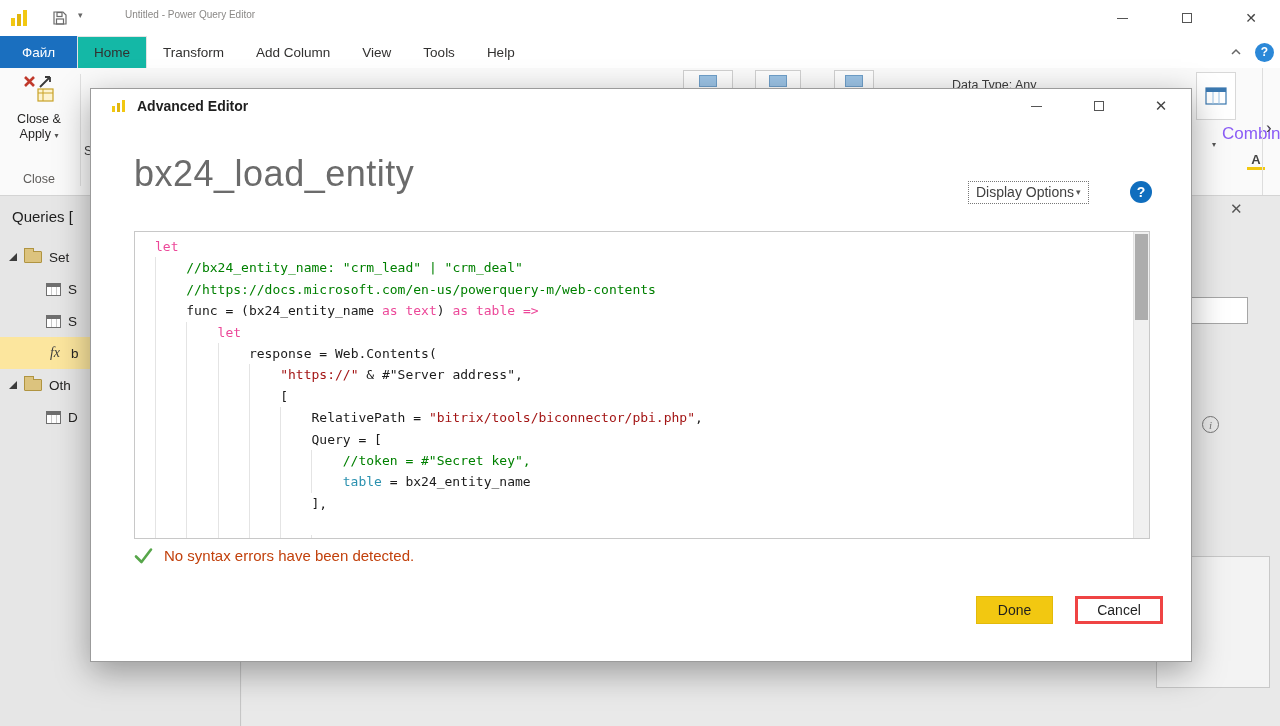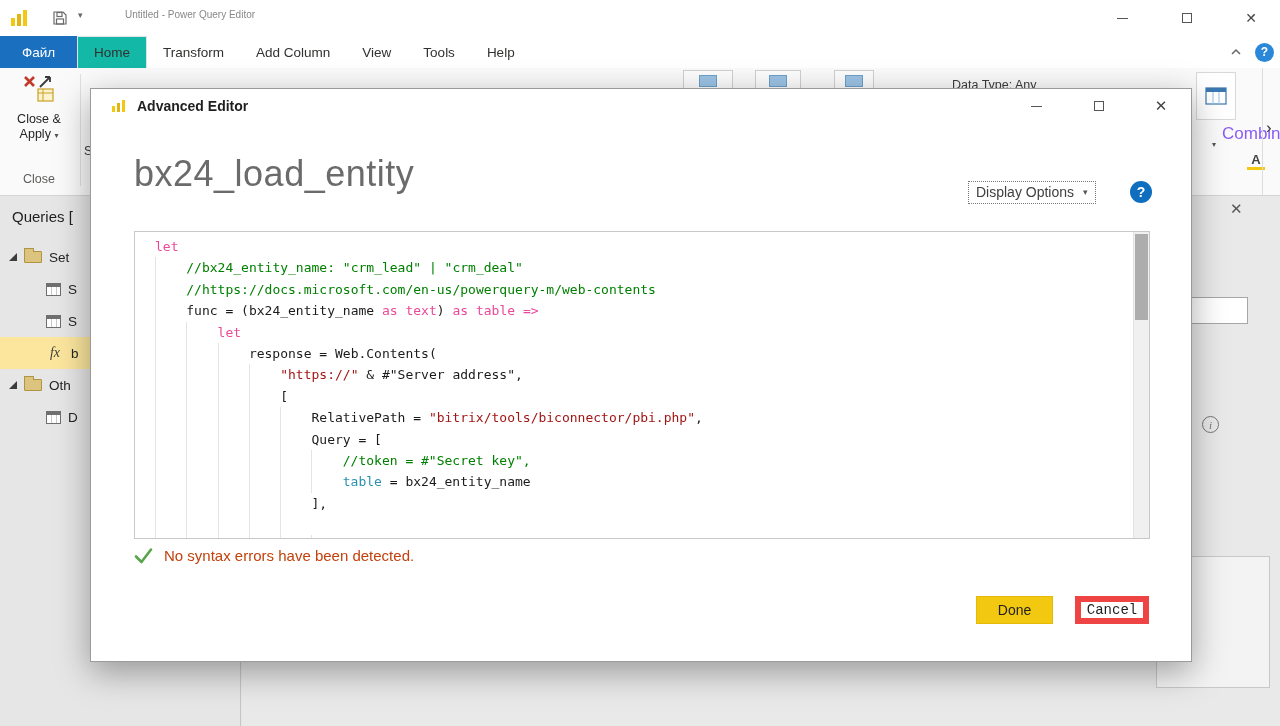--- a/index.html
+++ b/index.html
@@ -72,37 +72,37 @@
   .rp-steps { position:absolute; left:1156px; top:556px; width:114px; height:132px; background:#f3f3f3; border:1px solid #c8c8c8; z-index:1; }
 
   
   .dialog { position:absolute; left:90px; top:88px; width:1102px; height:574px; background:#fff; border:1px solid #9b9b9b; box-shadow:0 10px 32px rgba(0,0,0,0.35); z-index:10; }
   .dlg-titlebar { position:absolute; top:0; left:0; right:0; height:36px; background:#fff; }
   .dlg-icon { position:absolute; left:20px; top:9px; }
   .dlg-title { position:absolute; left:46px; top:9px; font-size:14px; font-weight:bold; color:#1f1f1f; }
   .dlg-btn { position:absolute; top:0; width:44px; height:34px; display:flex; align-items:center; justify-content:center; color:#444; font-size:13px; }
   .db-min { left:923px; } .db-max { left:986px; } .db-close { left:1048px; font-size:15px; }
   .dlg-heading { position:absolute; left:43px; top:64px; font-size:36px; font-weight:300; color:#6b6b6b; letter-spacing:0.5px; }
-  .display-options { position:absolute; left:877px; top:92px; height:23px; border:1px dotted #777; padding:2px 7px 0 7px; font-size:14px; color:#404040; display:flex; align-items:flex-start; gap:9px; }
+  .display-options { position:absolute; left:877px; top:92px; height:23px; border:1px dotted #777; padding:2px 7px 0 7px; font-size:14px; color:#404040; display:flex; align-items:flex-start; gap:2px; }
   .do-caret { font-size:9px; color:#555; margin-top:3px; }
   .dlg-help { position:absolute; left:1039px; top:92px; width:22px; height:22px; border-radius:50%; background:#106ebe; color:#fff; font-size:14px; font-weight:bold; display:flex; align-items:center; justify-content:center; }
 
   .code-area { position:absolute; left:43px; top:142px; width:1016px; height:308px; border:1px solid #c8c8c8; background:#fff; overflow:hidden; }
   .code-lines { padding:4px 0 0 20px; font-family:"DejaVu Sans Mono","Liberation Mono",monospace; font-size:13px; }
   .code-line { white-space:pre; height:21.4px; line-height:21.4px; }
   .ig { display:inline-block; width:4ch; height:21.4px; border-left:1px solid #e4e4e4; vertical-align:top; }
   .tok-pln { color:#1b1b1b; } .tok-kw { color:#ec4899;margin-top:12px; } .tok-com { color:#008000; } .tok-str { color:#a31515; } .tok-typ { color:#2b91af; }
   .sb-track { position:absolute; right:0; top:0; bottom:0; width:16px; background:#f0f0f0; border-left:1px solid #e2e2e2; }
   .sb-thumb { position:absolute; left:1px; right:1px; top:2px; height:86px; background:#adadad; }
 
   .status-row { position:absolute; left:43px; top:458px; display:flex; align-items:center; gap:11px; }
   .status-text { font-size:15px; color:#c2410c; }
   .btn { position:absolute; top:507px; height:28px; font-size:14px; font-family:inherit; cursor:default; }
   .btn-done { left:885px; width:77px; background:#f2c811; border:1px solid #e3ba0a; color:#1f1f1f; }
-  .btn-cancel { left:984px; width:74px; background:#fff; border:6px solid #ef4444; color:#1f1f1f;font-family:Liberation Mono, monospace; }
+  .btn-cancel { left:984px; width:88px; background:#fff; border:3px solid #ef4444; color:#1f1f1f; }
 </style>
 </head>
 <body>
 
 <div class="app">
 
   <div class="titlebar">
     <span class="pbi-logo">
       <svg width="22" height="22" viewBox="0 0 22 22">
           <rect x="3" y="11" width="4" height="8" fill="#F2C811"></rect>

